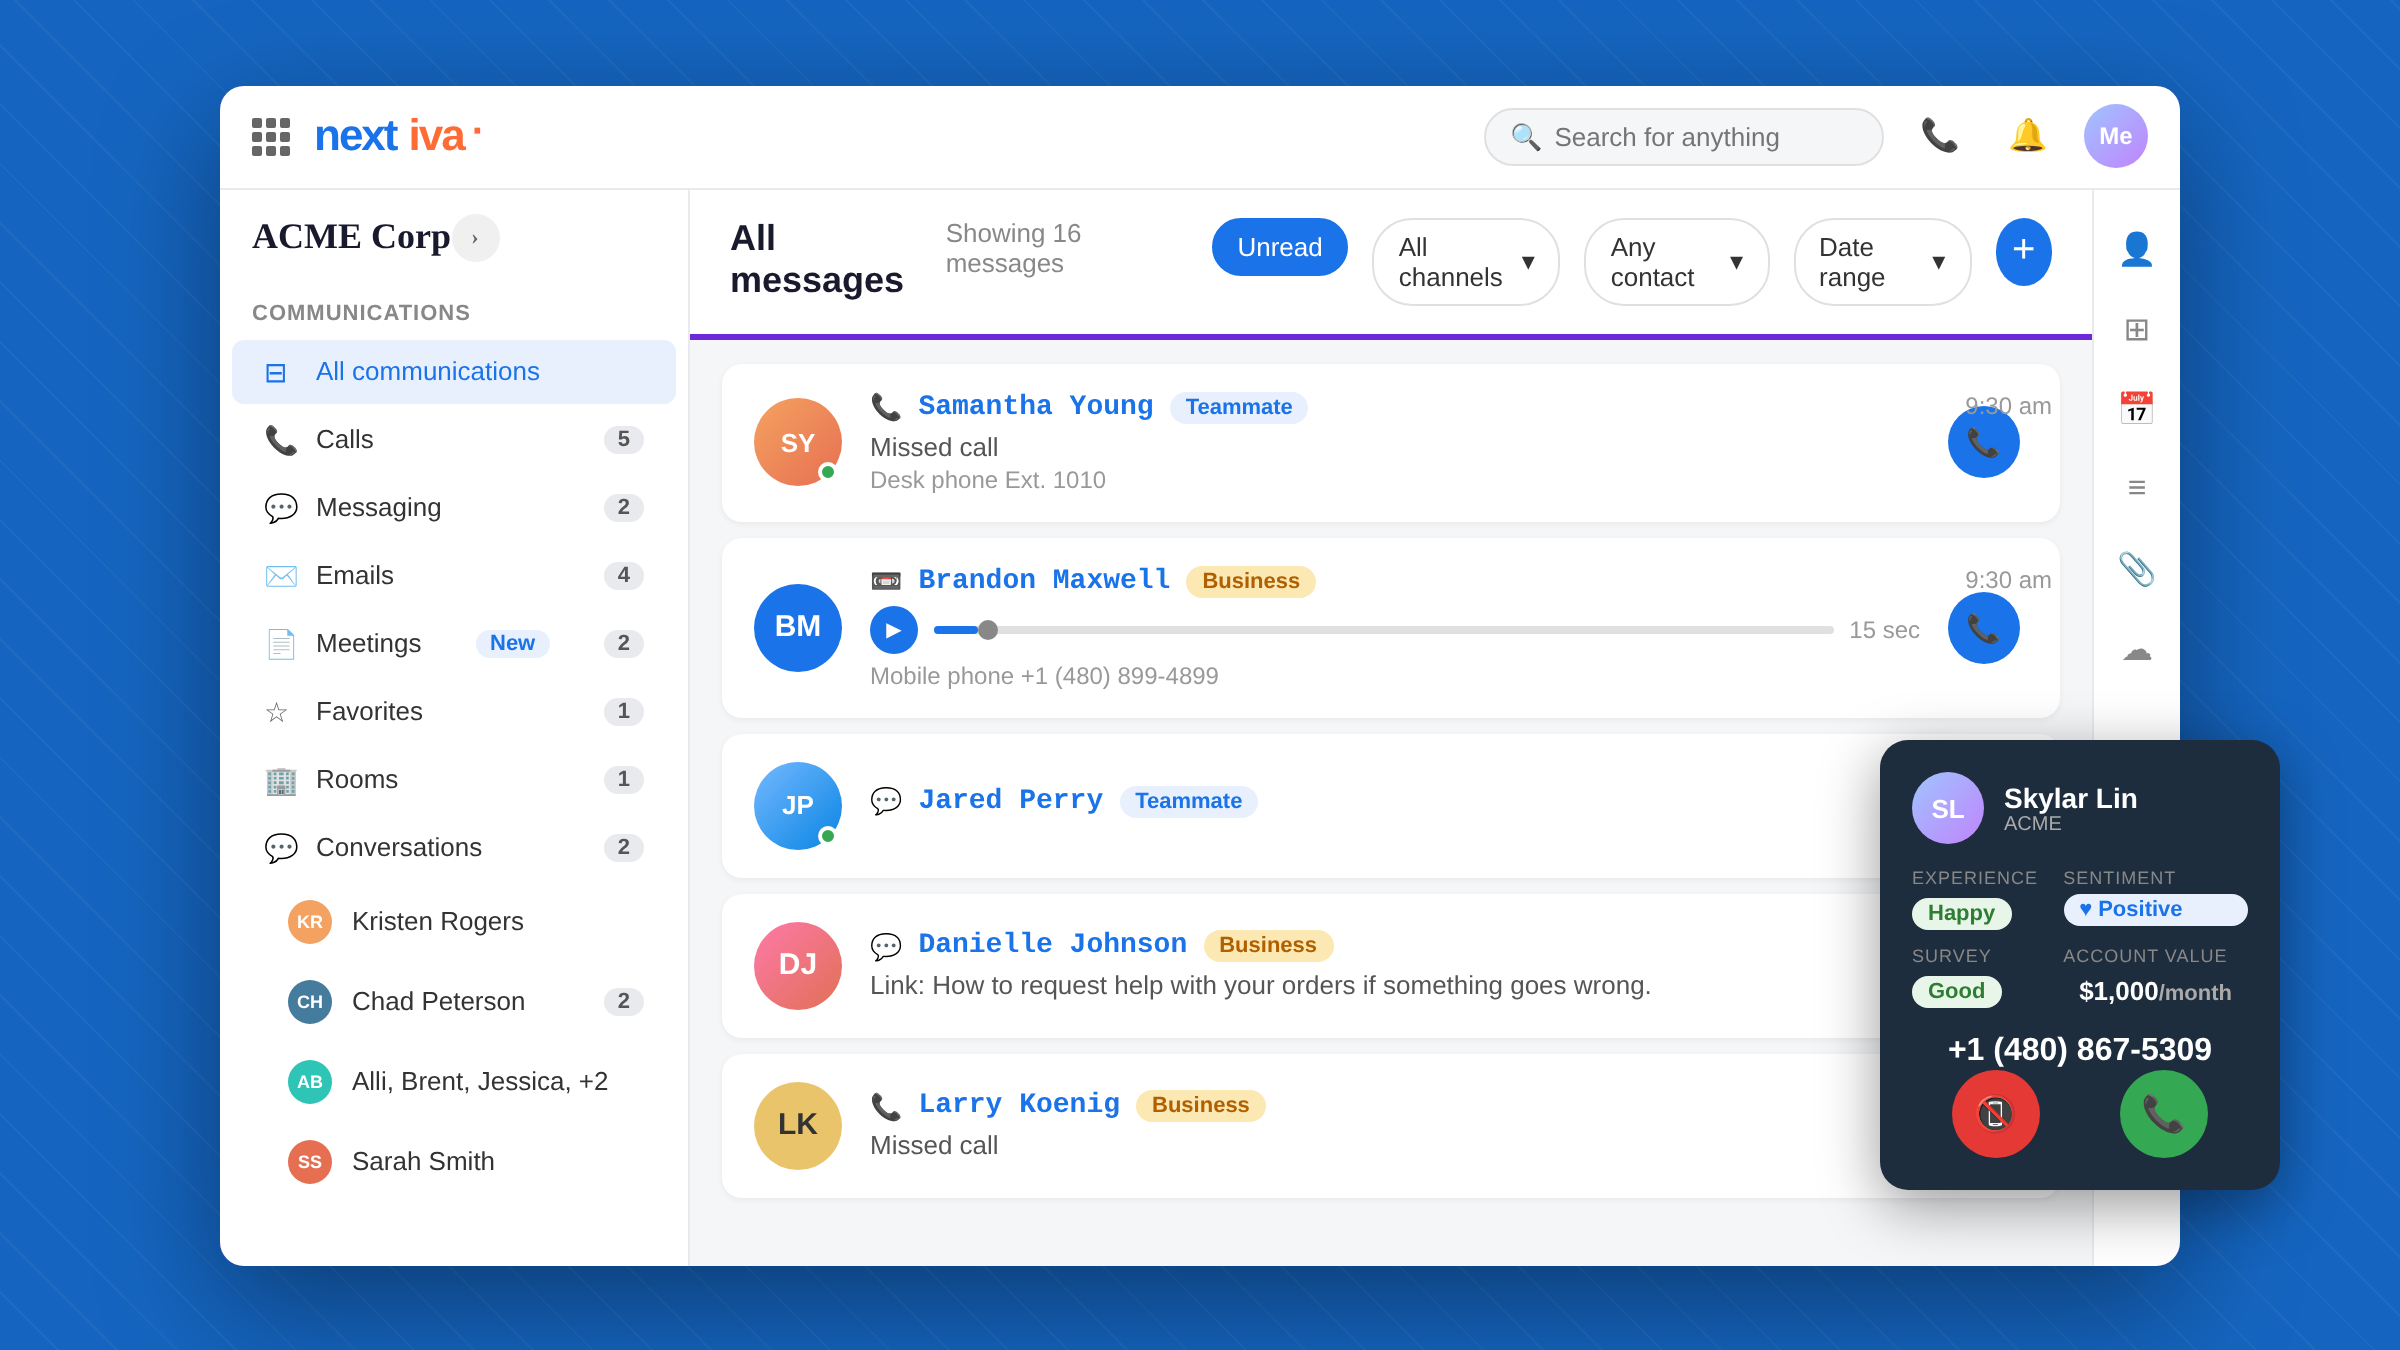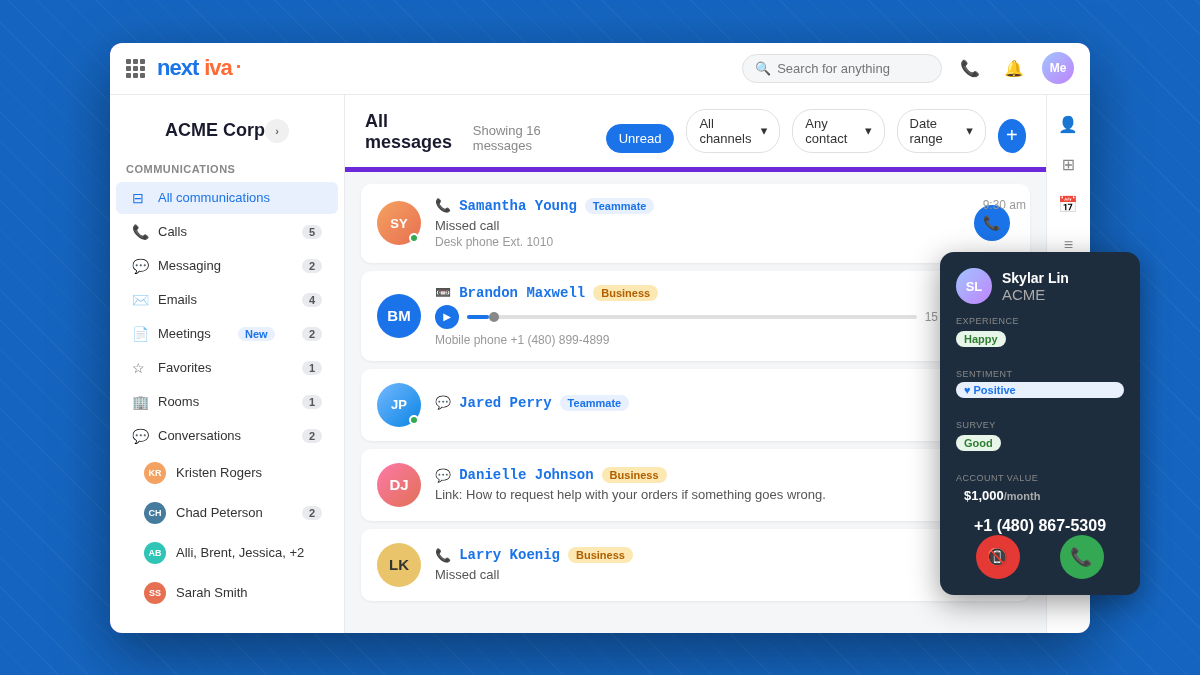--- a/index.html
+++ b/index.html
@@ -114,27 +114,28 @@
     .sidebar {
       width: 235px;
       background: #fff;
       border-right: 1px solid #e8eaed;
       display: flex;
       flex-direction: column;
       flex-shrink: 0;
       overflow-y: auto;
     }
     .sidebar-header {
-      padding: 24px 16px 8px;
+      padding: 12px 16px 8px;
       font-size: 18px;
       font-weight: 700;
       color: #1a1a2e;
       display: flex;
       align-items: center;
-      justify-content: center;
+      justify-content: flex-start;
+      font-family: Liberation Serif, serif;
     }
     .collapse-btn {
       width: 24px; height: 24px;
       border-radius: 50%;
       background: #f0f0f0;
       display: flex; align-items: center; justify-content: center;
       cursor: pointer;
       font-size: 11px;
       color: #666;
     }
@@ -192,23 +193,23 @@
     .content-area {
       flex: 1;
       display: flex;
       flex-direction: column;
       overflow: hidden;
       background: #f5f6f8;
     }
     .content-header {
       background: #fff;
       padding: 14px 20px;
-      border-bottom: 5px solid #6d28d9;
-      display: flex;
-      align-items: flex-end;
+      border-bottom: 3px solid #6d28d9;
+      display: flex;
+      align-items: flex-start;
       gap: 12px;
       flex-shrink: 0;
     }
     .content-title {
       font-size: 18px;
       font-weight: 700;
       color: #1a1a2e;
     }
     .message-count {
       font-size: 13px;
@@ -411,27 +412,27 @@
       color: white;
       flex-shrink: 0;
       overflow: hidden;
     }
     .popup-name {
       font-size: 14px;
       font-weight: 700;
       color: white;
     }
     .popup-company {
-      font-size: 15px;
+      font-size: 10px;
       color: #aaa;
     }
     .popup-stats {
       display: grid;
-      grid-template-columns: 1fr;
-      gap: 22px;
+      grid-template-columns: 1fr 1fr;
+      gap: 8px;
       margin-bottom: 12px;
     }
     .stat-box { }
     .stat-label {
       font-size: 9px;
       color: #888;
       text-transform: uppercase;
       letter-spacing: 0.5px;
       margin-bottom: 3px;
     }

